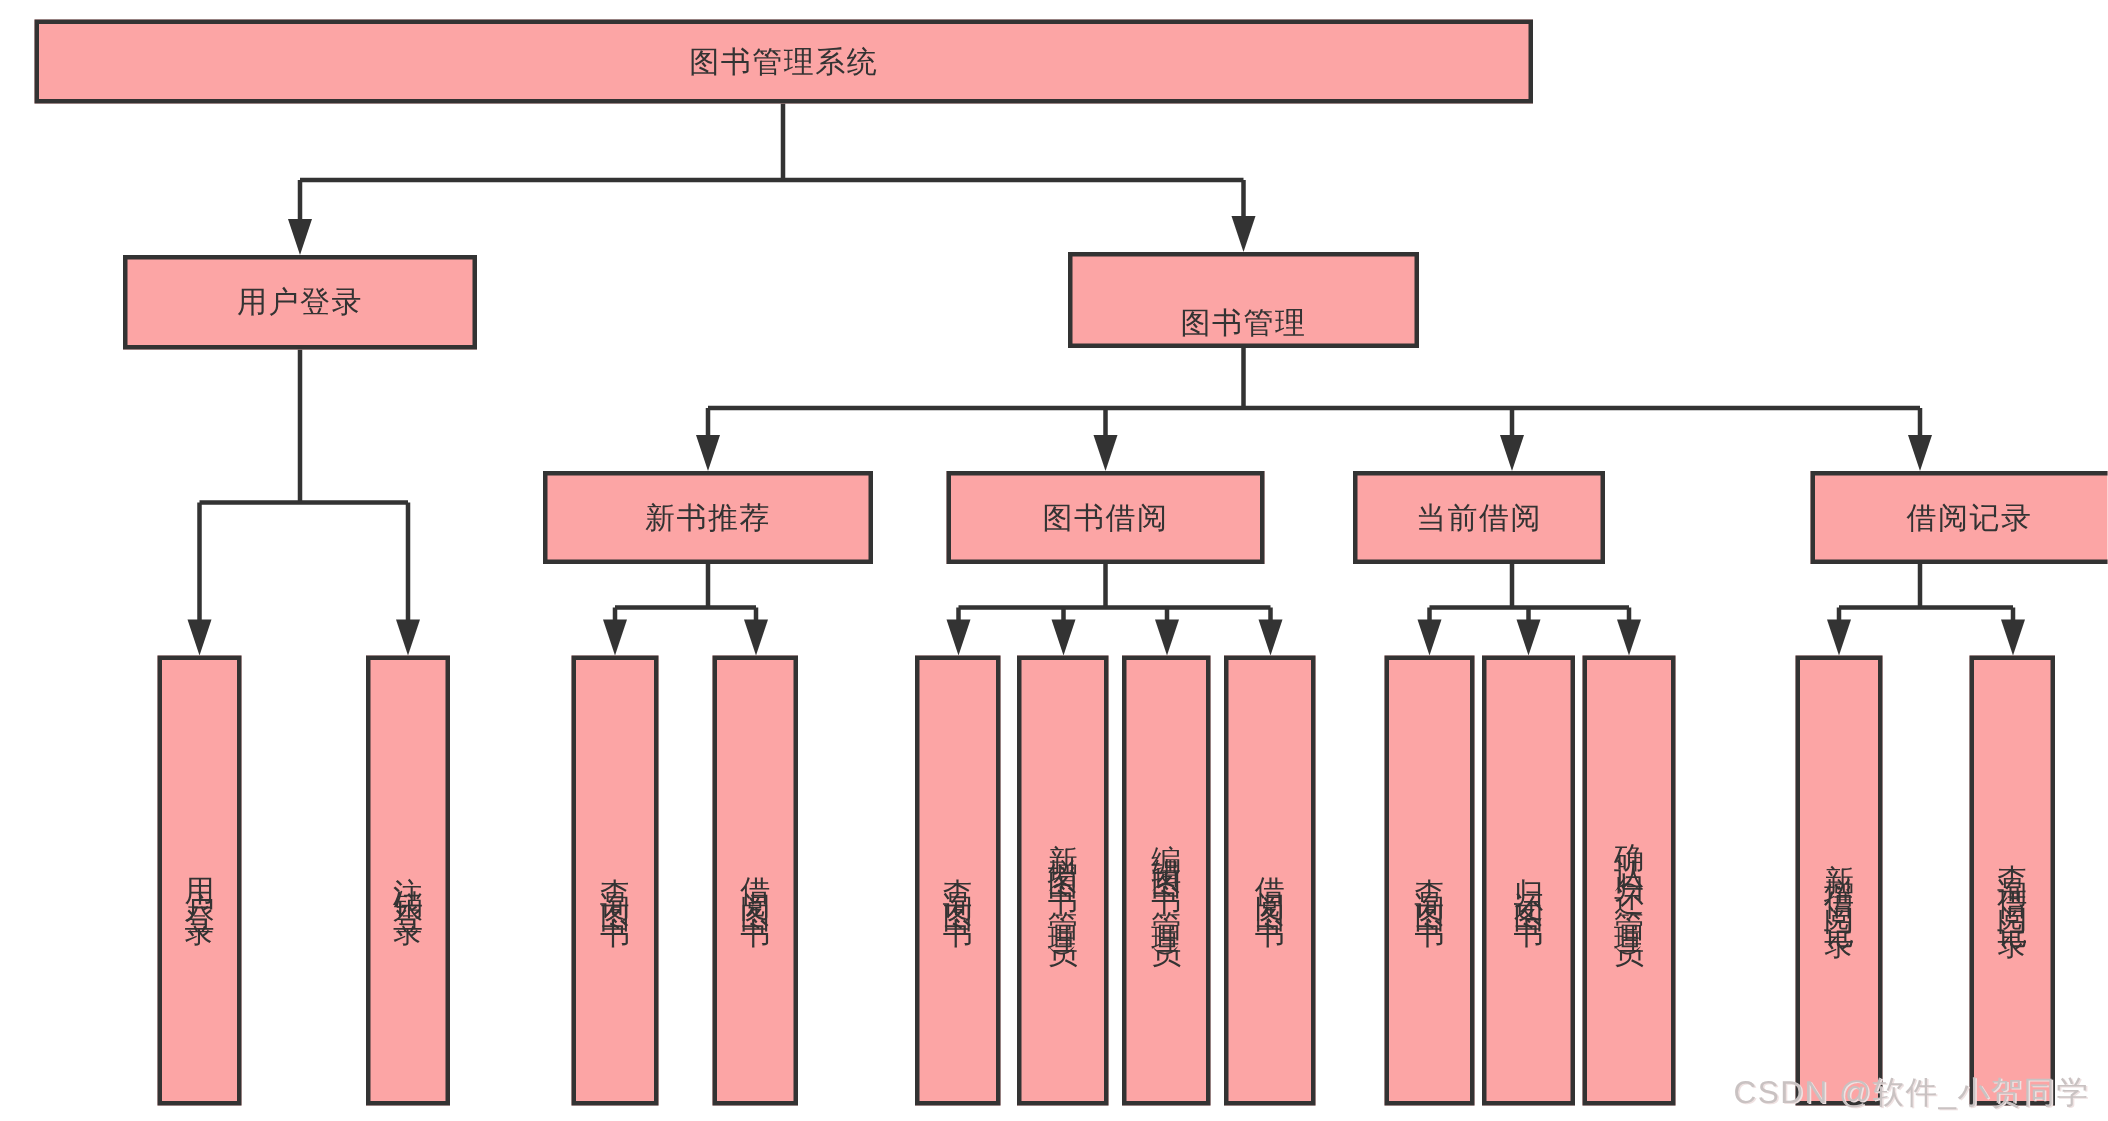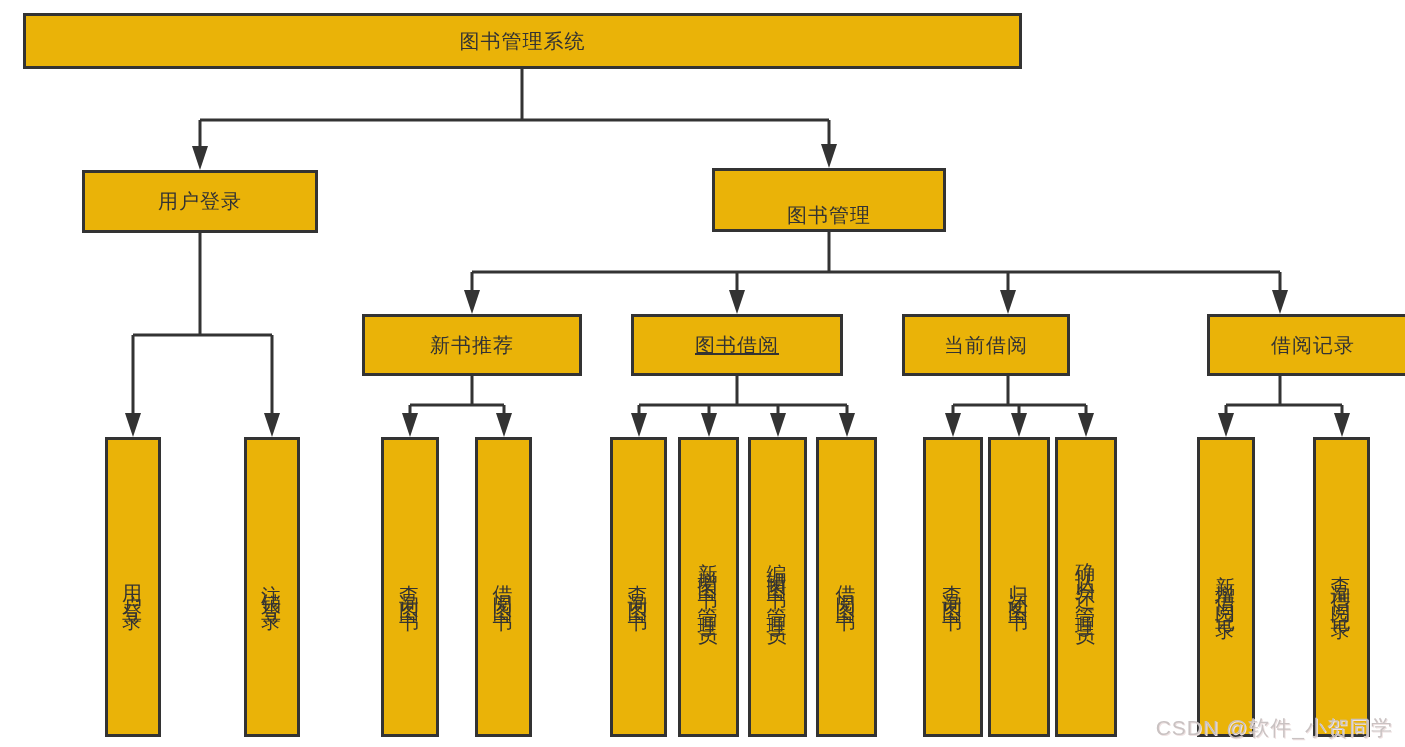--- a/index.html
+++ b/index.html
@@ -4,21 +4,21 @@
 <style>
   html,body{margin:0;padding:0;}
   body{
     width:1405px;height:747px;position:relative;background:#ffffff;
     font-family:"Liberation Sans","DejaVu Sans",sans-serif;overflow:hidden;
   }
   .stage{position:absolute;left:0;top:0;width:1405px;height:747px;}
   svg.wires{position:absolute;left:0;top:0;pointer-events:none;}
   .node{
     position:absolute;box-sizing:border-box;
-    border:3px solid #333333;background:#eab308;color:#333333;
+    border:3px solid #333333;background:#fca5a5;color:#333333;
     display:flex;align-items:center;justify-content:center;
     font-size:20px;letter-spacing:1px;
   }
   .node.v{
     writing-mode:vertical-rl;text-orientation:mixed;
     letter-spacing:9px;font-size:20px;
   }
   .node.v span{display:block;}
   .watermark{
     position:absolute;right:12px;bottom:5px;
@@ -71,21 +71,21 @@
   <div class="node" style="left:82px;top:170px;width:236px;height:63px;">
     <span>用户登录</span>
   </div>
   <div class="node" style="left:712px;top:168px;width:234px;height:64px;align-items:flex-end;">
     <span>图书管理</span>
   </div>
 
   <div class="node" style="left:362px;top:314px;width:220px;height:62px;">
     <span>新书推荐</span>
   </div>
-  <div class="node" style="left:631px;top:314px;width:212px;height:62px;text-decoration:underline;">
+  <div class="node" style="left:631px;top:314px;width:212px;height:62px;">
     <span>图书借阅</span>
   </div>
   <div class="node" style="left:902px;top:314px;width:168px;height:62px;">
     <span>当前借阅</span>
   </div>
   <div class="node" style="left:1174px;top:314px;width:212px;height:62px;margin-left:33px;">
     <span>借阅记录</span>
   </div>
 
   <div class="node v" style="left:105px;top:437px;width:56px;height:300px;">

